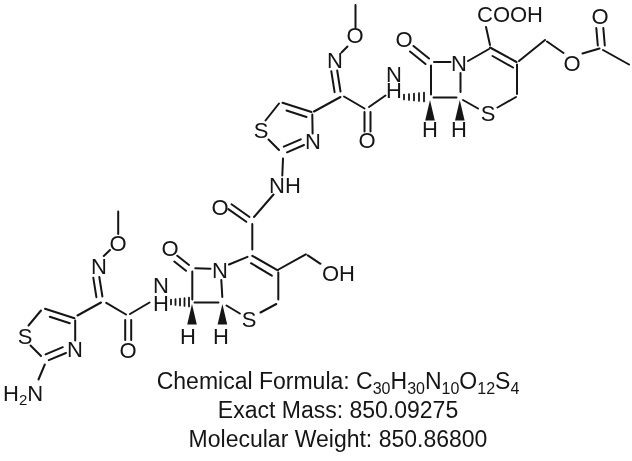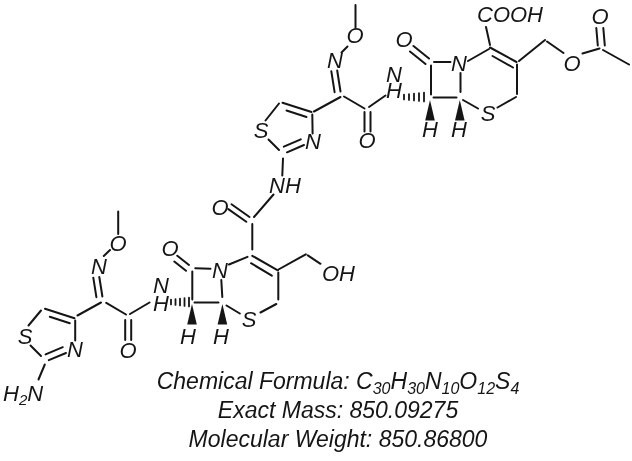--- a/index.html
+++ b/index.html
@@ -1,16 +1,16 @@
 <!DOCTYPE html>
 <html><head>
 <meta charset="utf-8">
 <style>
   html,body{margin:0;padding:0;background:#ffffff;}
-  .canvas{position:relative;width:632px;height:461px;background:#ffffff;overflow:hidden;font-style:italic;}
+  .canvas{position:relative;width:632px;height:461px;background:#ffffff;overflow:hidden;}
   svg text{font-family:"Liberation Sans","DejaVu Sans",sans-serif;}
   .atom{font-size:22px;}
   .cap{font-size:23px;}
 </style>
 </head>
 <body>
 
 <div class="canvas">
 <svg width="632" height="461" viewBox="0 0 632 461">
 

